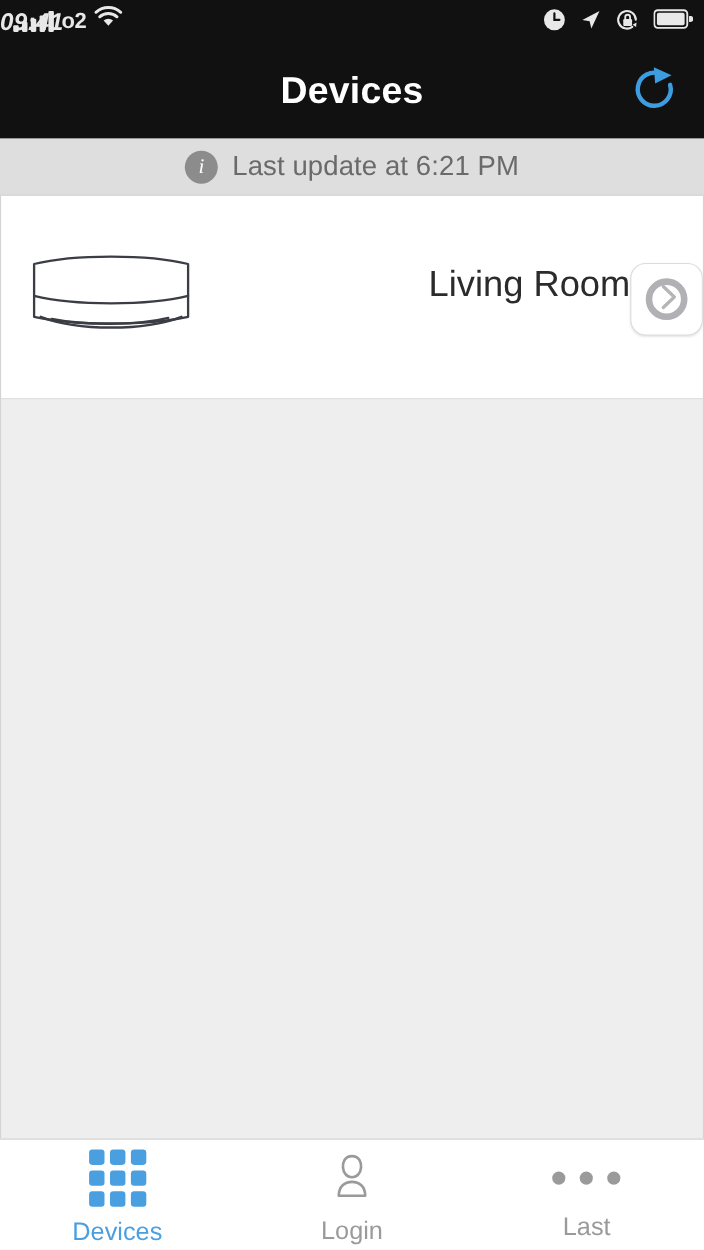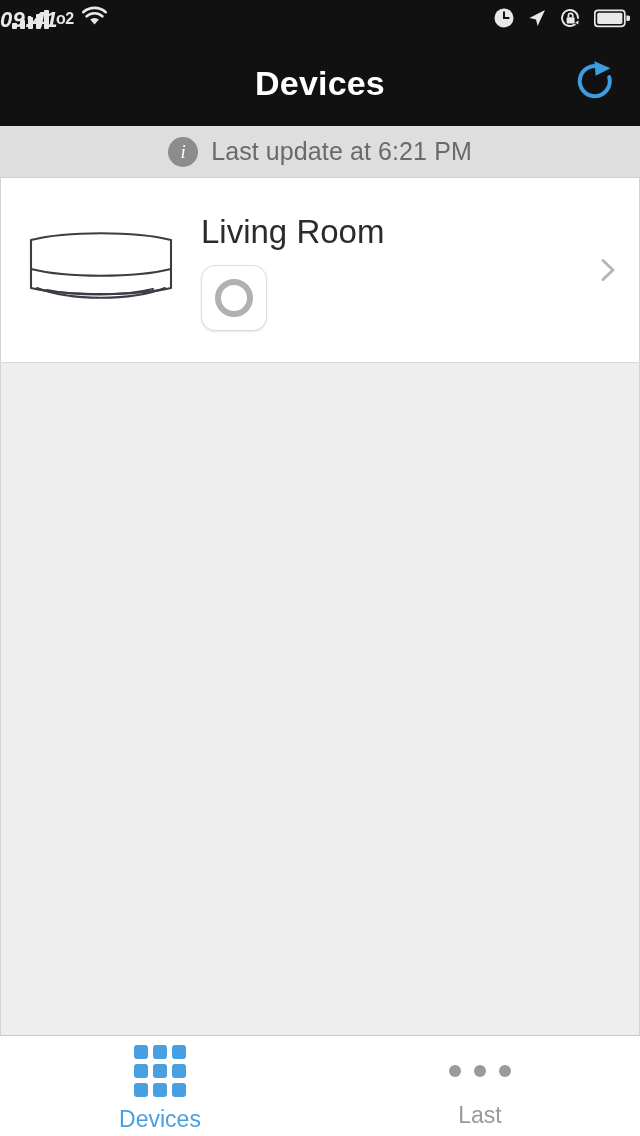--- a/index.html
+++ b/index.html
@@ -18,21 +18,21 @@
     display:flex; align-items:center;
   }
   .sb-left { display:flex; align-items:flex-end; gap:7px; padding-left:12px; height:40px; }
   .bars { display:flex; align-items:flex-end; gap:3px; height:20px; padding-bottom:11px; }
   .bars i { display:block; width:5px; background:#e8e8e8; border-radius:1px; }
   .bars i:nth-child(1){height:6px}
   .bars i:nth-child(2){height:9px}
   .bars i:nth-child(3){height:12px}
   .bars i:nth-child(4){height:15px}
   .bars i:nth-child(5){height:19px}
-  .carrier { font-size:16px; font-weight:bold; letter-spacing:-.5px; line-height:40px;
+  .carrier { font-size:20px; font-weight:bold; letter-spacing:-.5px; line-height:40px;
              padding-bottom:1px; }
   .sb-wifi { padding-bottom:10px; }
   .sb-center {
     position:absolute; left:0; right:0; text-align:left;
     font-size:22px; font-weight:bold; line-height:40px; letter-spacing:.3px;font-style:italic;
   }
   .sb-right {
     position:absolute; right:10px; top:0; height:40px;
     display:flex; align-items:center; gap:11px;
   }
@@ -76,21 +76,21 @@
   .device-row {
     position:relative; width:100%; height:185px;
     background:#ffffff;
     border-bottom:1px solid #d9d9d9;
     display:flex; align-items:center; cursor:pointer;
   }
   .device-thumb {
     width:200px; min-width:200px; height:185px;
     display:flex; align-items:center; justify-content:center;
   }
-  .device-body { flex:1; display:flex; flex-direction:column; justify-content:space-between;
+  .device-body { flex:1; display:flex; flex-direction:row; justify-content:flex-end;
                  padding-top:4px; }
   .device-name { font-size:33px; color:#2b2b2b; letter-spacing:0; margin-bottom:14px; }
   .power-btn {
     width:66px; height:66px; border-radius:14px;
     background:#ffffff; border:1px solid #dcdcdc;
     box-shadow:0 1px 2px rgba(0,0,0,.10);
     display:flex; align-items:center; justify-content:center;
     cursor:pointer;
   }
   .power-ring {
@@ -238,20 +238,29 @@
         <span></span>
           <span></span>
           <span></span>
         <span></span>
           <span></span>
           <span></span>
       </div>
       <div class="tab-label">Devices</div>
     </div>
 
+    <div class="tab">
+      <span>
+        <svg width="44" height="44" viewBox="0 0 44 44">
+          <path d="M22 4 C 15.6 4, 13.4 9.4, 13.8 14.4 C 14.2 19.2, 17.2 23.2, 22 23.2 C 26.8 23.2, 29.8 19.2, 30.2 14.4 C 30.6 9.4, 28.4 4, 22 4 Z" stroke="#9a9a9a" stroke-width="2.4" fill="none"></path>
+          <path d="M10 40 C 10 31.6, 15.4 27.4, 22 27.4 C 28.6 27.4, 34 31.6, 34 40 Z" stroke="#9a9a9a" stroke-width="2.4" fill="none" stroke-linejoin="round"></path>
+        </svg>
+      </span>
+      <div class="tab-label">Login</div>
+    </div>
 
     <div class="tab">
       <div class="dots-icon">
         <span></span>
           <span></span>
           <span></span>
       </div>
       <div class="tab-label">Last</div>
     </div>
 

